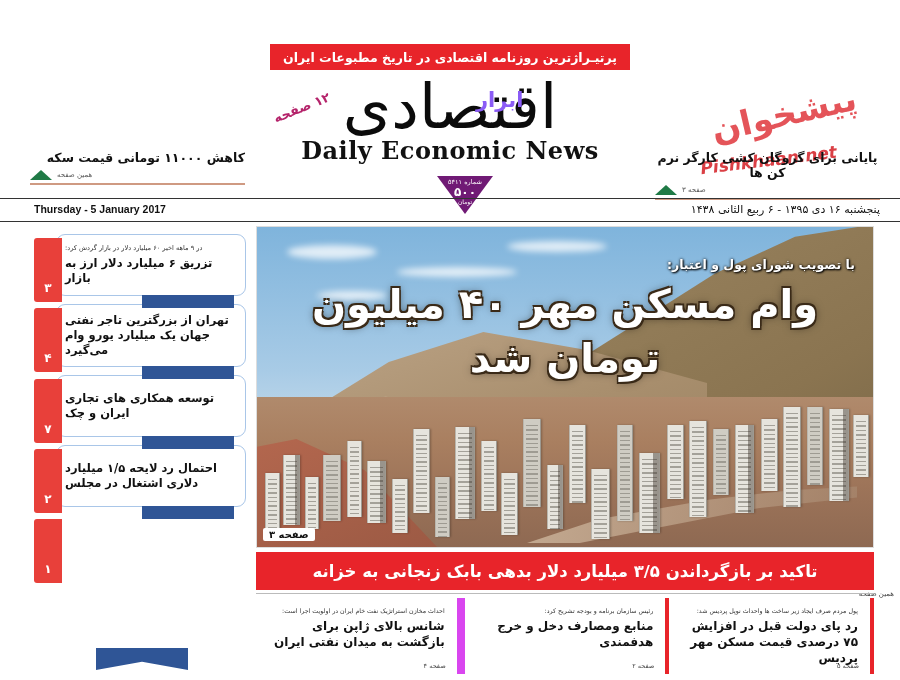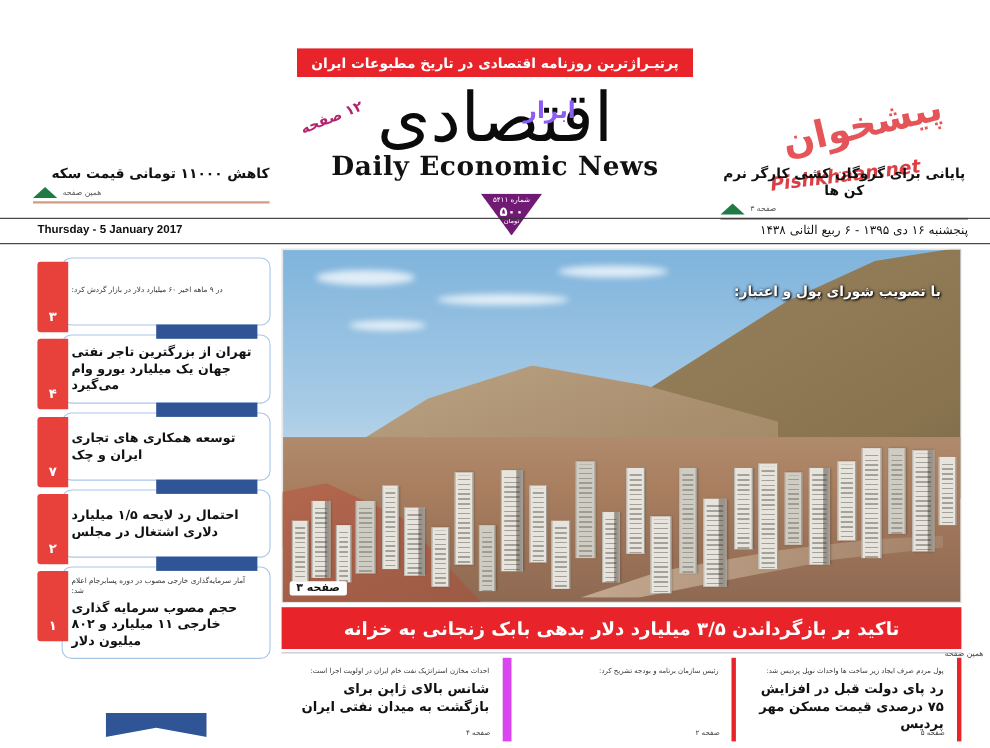--- a/index.html
+++ b/index.html
@@ -264,20 +264,21 @@
     <div class="date-fa">پنجشنبه ۱۶ دی ۱۳۹۵ - ۶ ربیع الثانی ۱۴۳۸</div>
     <div class="hdr-line2"></div>
   </div>
 
   <div class="sidebar">
 
     <div class="side-item">
       <div class="side-tab">۳</div>
       <div class="side-card">
         <div class="side-kicker">در ۹ ماهه اخیر ۶۰ میلیارد دلار در بازار گردش کرد:</div>
+        <div class="side-head">تزریق ۶ میلیارد دلار ارز به بازار</div>
       </div>
       <div class="connector"></div>
     </div>
 
     <div class="side-item">
       <div class="side-tab">۴</div>
       <div class="side-card">
         <div class="side-head">تهران از بزرگترین تاجر نفتی جهان یک میلیارد یورو وام می‌گیرد</div>
       </div>
       <div class="connector"></div>
@@ -294,24 +295,20 @@
     <div class="side-item">
       <div class="side-tab">۲</div>
       <div class="side-card">
         <div class="side-head">احتمال رد لایحه ۱/۵ میلیارد دلاری اشتغال در مجلس</div>
       </div>
       <div class="connector"></div>
     </div>
 
     <div class="side-item">
       <div class="side-tab">۱</div>
-      <div class="side-card">
-        <div class="side-kicker">آمار سرمایه‌گذاری خارجی مصوب در دوره پسابرجام اعلام شد:</div>
-        <div class="side-head">حجم مصوب سرمایه گذاری خارجی ۱۱ میلیارد و ۸۰۲ میلیون دلار</div>
-      </div>
     </div>
   </div>
   <div class="ribbon"></div>
 
   <div class="photo">
     <div class="sky"></div>
     <div class="cloud" style="left:30px;top:18px;width:90px;height:14px;"></div>
     <div class="cloud" style="left:140px;top:40px;width:120px;height:10px;"></div>
     <div class="cloud" style="left:60px;top:64px;width:70px;height:9px;"></div>
     <div class="cloud" style="left:250px;top:14px;width:100px;height:11px;"></div>
@@ -345,39 +342,41 @@
     <div class="tower" style="left:432px;bottom:30px;width:16px;height:96px;"></div>
     <div class="tower dark" style="left:456px;bottom:52px;width:14px;height:66px;"></div>
     <div class="tower shade" style="left:478px;bottom:34px;width:17px;height:88px;"></div>
     <div class="tower" style="left:504px;bottom:56px;width:15px;height:72px;"></div>
     <div class="tower" style="left:526px;bottom:40px;width:16px;height:100px;"></div>
     <div class="tower dark" style="left:550px;bottom:62px;width:14px;height:78px;"></div>
     <div class="tower shade" style="left:572px;bottom:46px;width:18px;height:92px;"></div>
     <div class="tower" style="left:596px;bottom:70px;width:14px;height:62px;"></div>
 
     <div class="photo-kicker">با تصویب شورای پول و اعتبار:</div>
+    <div class="photo-head">وام مسکن مهر ۴۰ میلیون تومان شد</div>
     <div class="photo-page">صفحه ۳</div>
   </div>
 
   <div class="banner">
     <div class="banner-text">تاکید بر بازگرداندن ۳/۵ میلیارد دلار بدهی بابک زنجانی به خزانه</div>
   </div>
   <div class="banner-page" style="position:absolute;left:820px;top:590px;">همین صفحه</div>
   <div class="banner-rule"></div>
 
   <div class="bottom">
 
     <div class="bbox">
       <div class="bbox-kicker">پول مردم صرف ایجاد زیر ساخت ها واحداث نوپل پردیس شد:</div>
       <div class="bbox-head">رد پای دولت قبل در افزایش ۷۵ درصدی قیمت مسکن مهر پردیس</div>
       <div class="bbox-page">صفحه ۵</div>
     </div>
 
     <div class="bbox">
       <div class="bbox-kicker">رئیس سازمان برنامه و بودجه تشریح کرد:</div>
+      <div class="bbox-head">منابع ومصارف دخل و خرج هدفمندی</div>
       <div class="bbox-page">صفحه ۲</div>
     </div>
 
     <div class="bbox">
       <div class="bbox-kicker">احداث مخازن استراتژیک نفت خام ایران در اولویت اجرا است:</div>
       <div class="bbox-head">شانس بالای ژاپن برای بازگشت به میدان نفتی ایران</div>
       <div class="bbox-page">صفحه ۴</div>
     </div>
   </div>
 

